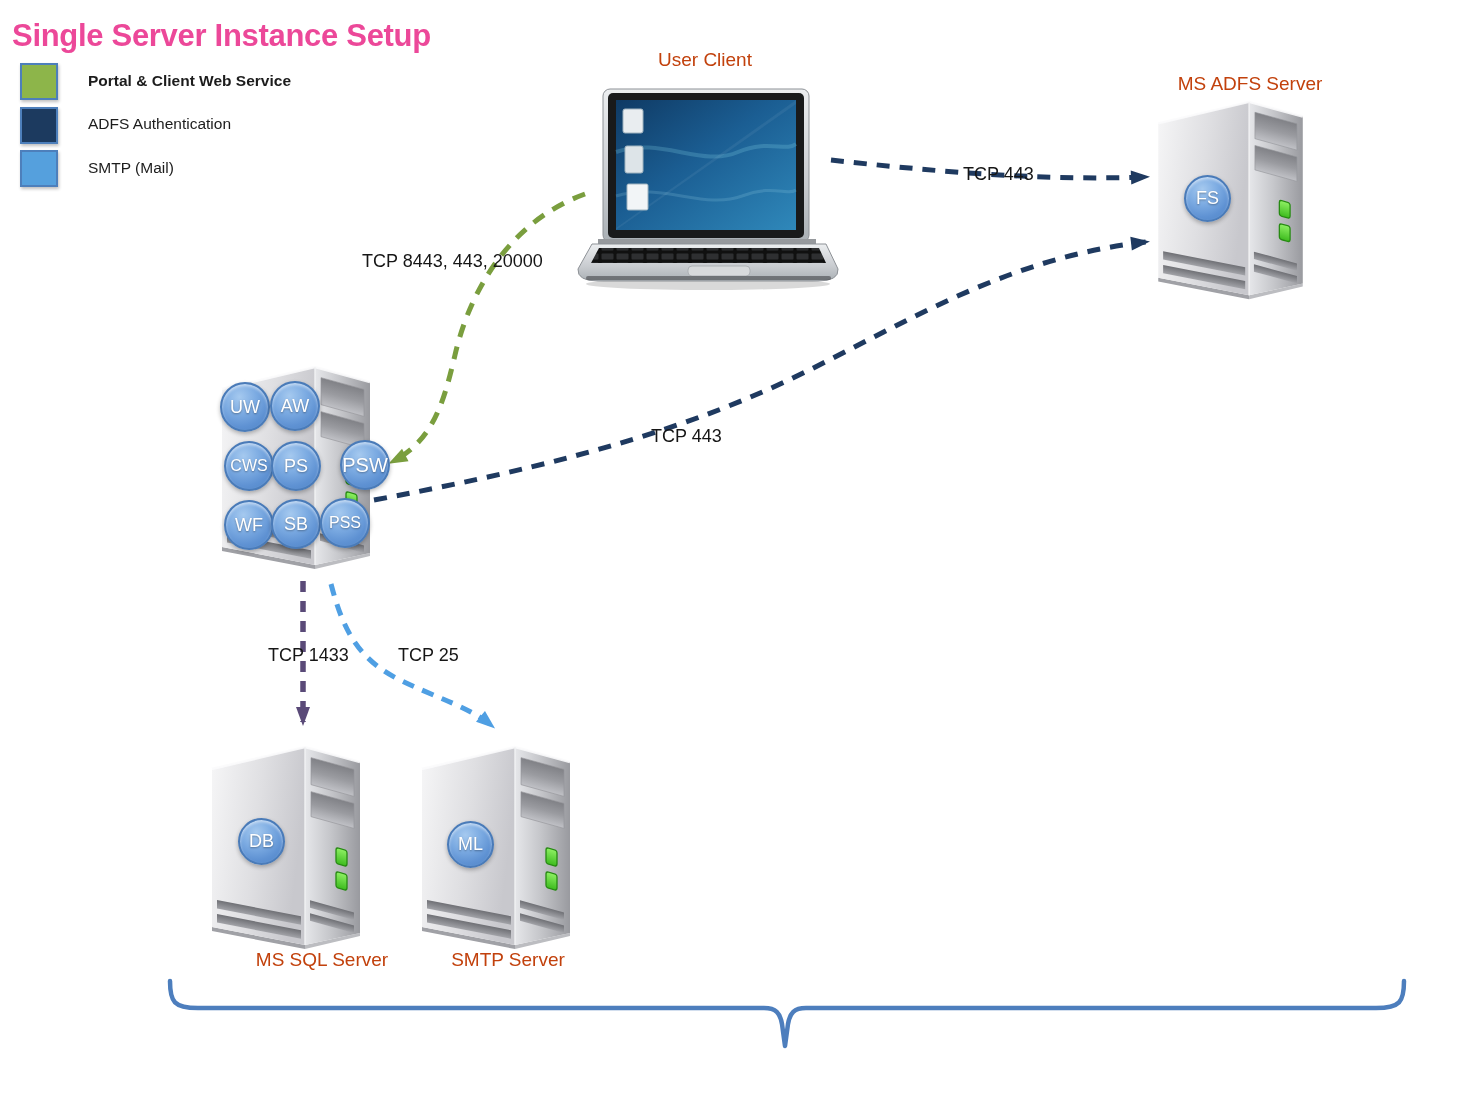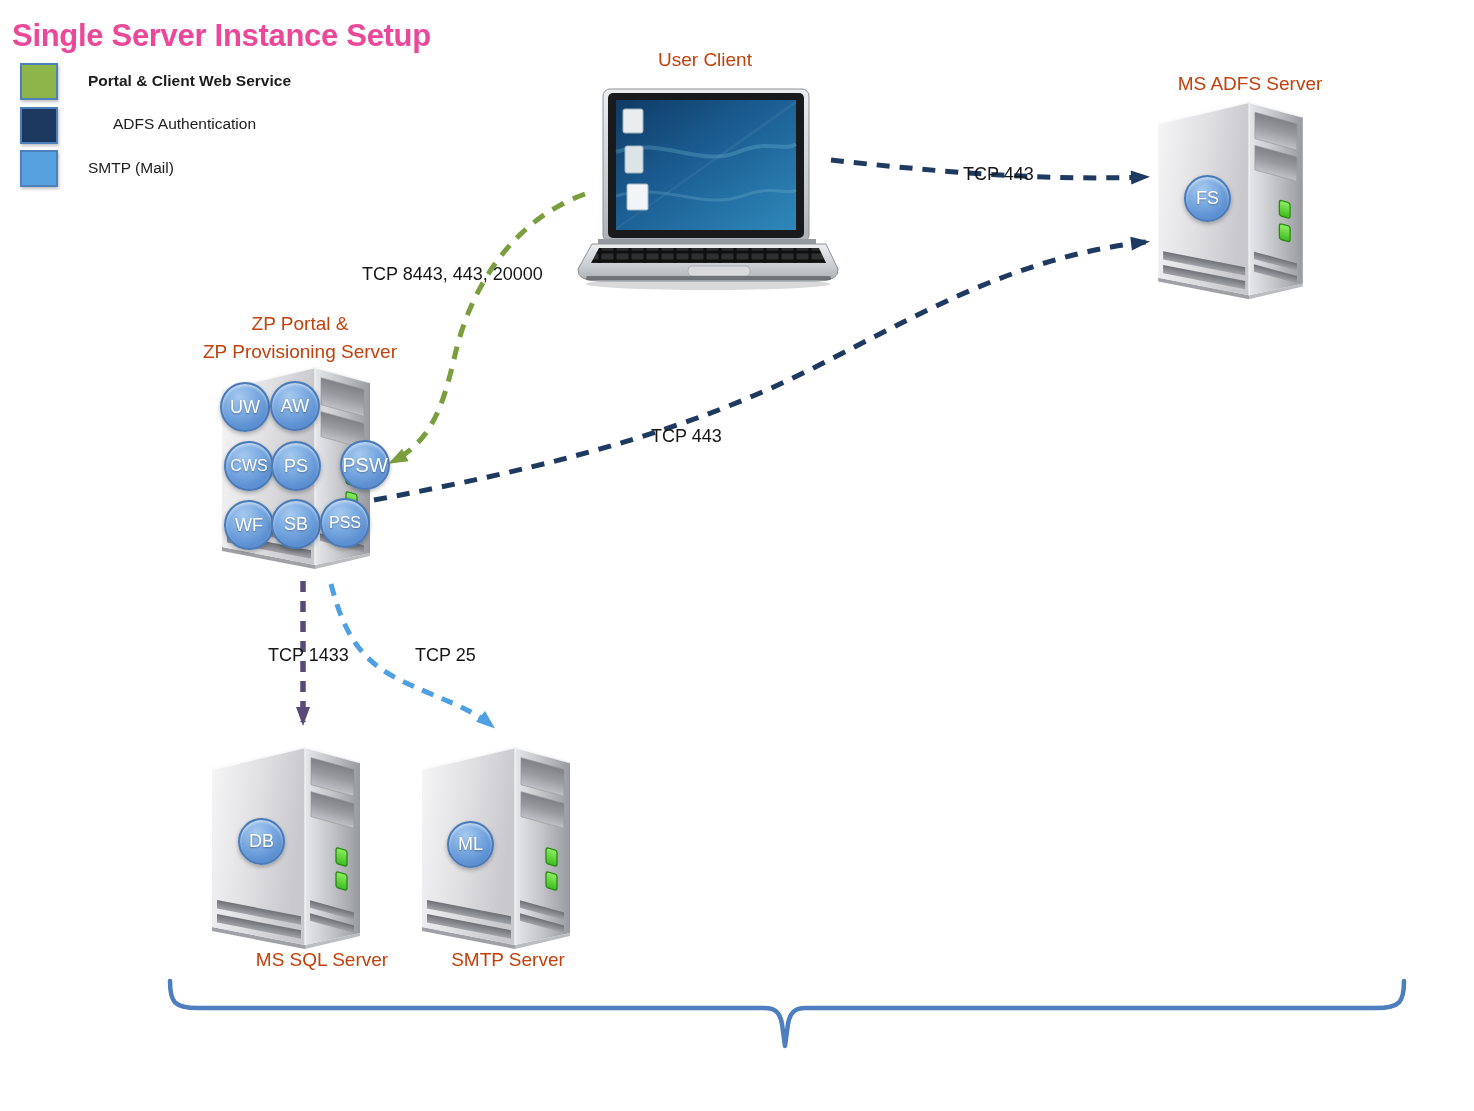--- a/index.html
+++ b/index.html
@@ -138,39 +138,35 @@
     <path d="M 170 981 C 170 1002, 174 1008, 198 1008 L 764 1008 C 776 1008, 780 1013, 782 1024
              L 785 1046 L 788 1024 C 790 1013, 794 1008, 806 1008 L 1376 1008 C 1400 1008, 1404 1002, 1404 981" fill="none" stroke="#4d7ebd" stroke-width="4.5" stroke-linecap="round" stroke-linejoin="round"></path>
   </svg>
 
   <div class="abs" id="title">Single Server Instance Setup</div>
 
   <div>
     <div class="abs legend-swatch" style="left:20px;top:63px;background:#8db54a;"></div>
     <div class="abs legend-label" style="left:88px;top:72px;font-weight:bold;">Portal &amp; Client Web Service</div>
     <div class="abs legend-swatch" style="left:20px;top:107px;background:#1c3a5f;"></div>
-    <div class="abs legend-label" style="left:88px;top:115px;margin-left:25px;">ADFS Authentication</div>
+    <div class="abs legend-label" style="left:88px;top:115px;">ADFS Authentication</div>
     <div class="abs legend-swatch" style="left:20px;top:150px;background:#55a0dd;"></div>
     <div class="abs legend-label" style="left:88px;top:159px;">SMTP (Mail)</div>
   </div>
 
   <div class="abs node-label" style="left:600px;top:49px;width:210px;">User Client</div>
   <div class="abs node-label" style="left:1140px;top:73px;width:220px;">MS ADFS Server</div>
-  <div class="abs node-label" style="left:190px;top:310px;width:220px;line-height:28px;">
-    <div>ZP Portal &amp;</div>
-    <div>ZP Provisioning Server</div>
-  </div>
   <div class="abs node-label" style="left:232px;top:949px;width:180px;">MS SQL Server</div>
   <div class="abs node-label" style="left:418px;top:949px;width:180px;">SMTP Server</div>
 
   <div class="abs conn-label" style="left:963px;top:164px;">TCP 443</div>
-  <div class="abs conn-label" style="left:362px;top:251px;margin-top:13px;">TCP 8443, 443, 20000</div>
+  <div class="abs conn-label" style="left:362px;top:251px;">TCP 8443, 443, 20000</div>
   <div class="abs conn-label" style="left:651px;top:426px;">TCP 443</div>
   <div class="abs conn-label" style="left:268px;top:645px;">TCP 1433</div>
-  <div class="abs conn-label" style="left:398px;top:645px;margin-left:17px;">TCP 25</div>
+  <div class="abs conn-label" style="left:398px;top:645px;">TCP 25</div>
 
   <div class="badge badge-md" style="left:1184px;top:175px;">FS</div>
   <div class="badge badge-lg" style="left:220px;top:382px;">UW</div>
   <div class="badge badge-lg" style="left:270px;top:381px;">AW</div>
   <div class="badge badge-lg" style="left:224px;top:441px;font-size:16px;">CWS</div>
   <div class="badge badge-lg" style="left:271px;top:441px;">PS</div>
   <div class="badge badge-lg" style="left:340px;top:440px;font-size:20px;">PSW</div>
   <div class="badge badge-lg" style="left:224px;top:500px;">WF</div>
   <div class="badge badge-lg" style="left:271px;top:499px;">SB</div>
   <div class="badge badge-lg" style="left:320px;top:498px;font-size:16px;">PSS</div>

